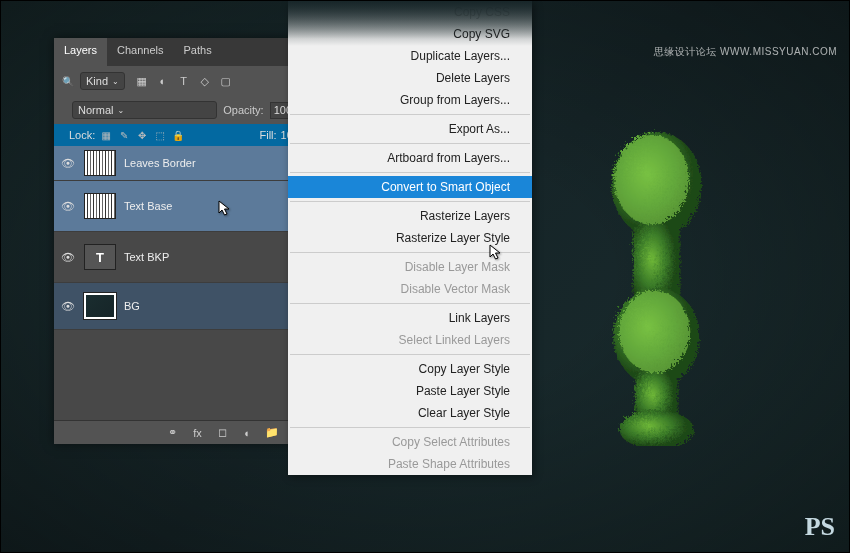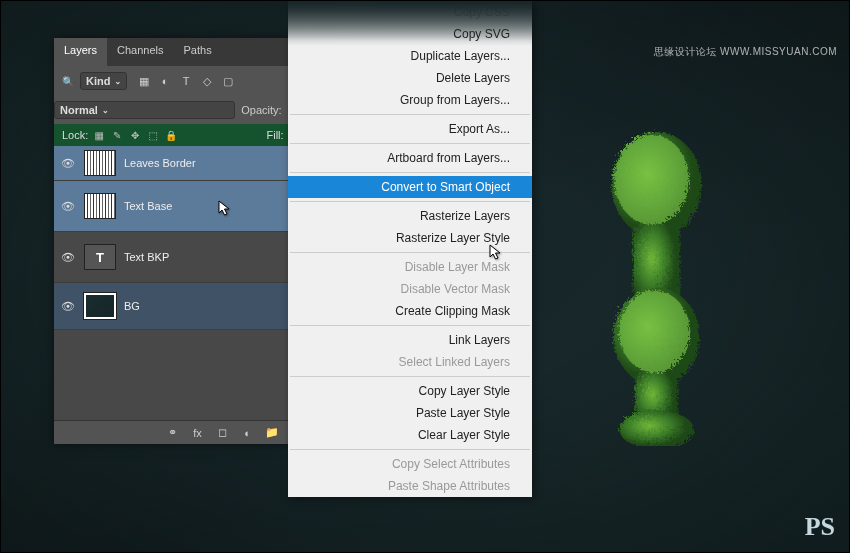--- a/index.html
+++ b/index.html
@@ -9,30 +9,30 @@
 .leaves { position: absolute; right: 145px; top: 125px; width: 98px; height: 320px; z-index: 1; }
 .leaf-shape { width: 100%; height: 100%; }
 
 .panel { position: absolute; left: 53px; top: 37px; width: 282px; background: #535353; z-index: 2; box-shadow: 0 0 10px rgba(0,0,0,0.5); }
 .tabs { display: flex; background: #383838; height: 28px; }
 .tab { padding: 6px 10px; font-size: 11px; color: #ccc; cursor: pointer; }
 .tab.active { background: #535353; color: #fff; }
 
 .filter-row { display: flex; align-items: center; padding: 6px 8px; gap: 4px; }
 .filter-row .icon { width: 14px; height: 14px; display: flex; align-items: center; justify-content: center; color: #ddd; font-size: 10px; }
-.dropdown { display: flex; align-items: center; background: #444; border: 1px solid #333; border-radius: 3px; padding: 2px 5px; font-size: 11px; color: #ddd; gap: 4px; font-weight: bold; }
+.dropdown { display: flex; align-items: center; background: #444; border: 1px solid #333; border-radius: 3px; padding: 2px 5px; font-size: 11px; color: #ddd; gap: 4px; }
 .dropdown .chev { font-size: 8px; }
 .type-icons { display: flex; gap: 7px; margin-left: 6px; }
 .type-icons span { width: 14px; height: 14px; display: flex; align-items: center; justify-content: center; color: #ccc; font-size: 11px; }
 
-.blend-row { display: flex; align-items: center; padding: 5px 0; gap: 6px; font-size: 11px; color: #ddd; }
+.blend-row { display: flex; align-items: center; padding: 5px 18px; gap: 6px; font-size: 11px; color: #ddd; }
 .blend-row .pct { display: flex; align-items: center; background: #444; border: 1px solid #333; padding: 1px 3px; gap: 3px; }
 .blend-row .label { color: #ccc; }
 
-.lock-row { display: flex; align-items: center; padding: 4px 8px; gap: 4px; font-size: 11px; color: #ddd; background: #14532d; }
+.lock-row { display: flex; align-items: center; padding: 4px 15px; gap: 4px; font-size: 11px; color: #ddd; background: #0369a1; }
 .lock-row .icon { width: 14px; height: 14px; display: flex; align-items: center; justify-content: center; color: #bbb; font-size: 10px; }
 
 .layers { background: #484848; }
 .layer { display: flex; align-items: center; padding: 4px 6px; gap: 8px; font-size: 11px; color: #eee; border-bottom: 1px solid #3d3d3d; }
 .layer.sel { background: #5c7a9a; }
 .eye { width: 16px; height: 16px; display: flex; align-items: center; justify-content: center; color: #ddd; }
 .thumb { width: 32px; height: 26px; background: #ccc; border: 1px solid #222; display: flex; align-items: center; justify-content: center; font-size: 7px; overflow: hidden; }
 .thumb.text { background: #555; font-weight: bold; font-size: 13px; color: #fff; }
 .thumb.bg { background: linear-gradient(135deg, #1a2d2f, #162528); border: 2px solid #fff; outline: 1px solid #222; }
 .thumb-pattern { background: repeating-linear-gradient(90deg, #fff 0px, #fff 2px, #333 2px, #333 3px, #fff 3px, #fff 5px, #666 5px, #666 6px); width: 100%; height: 100%; }
@@ -184,21 +184,20 @@
   <div class="menu-sep"></div>
   <div class="menu-item">Artboard from Layers...</div>
   <div class="menu-sep"></div>
   <div class="menu-item highlight">Convert to Smart Object</div>
   <div class="menu-sep"></div>
   <div class="menu-item">Rasterize Layers</div>
   <div class="menu-item">Rasterize Layer Style</div>
   <div class="menu-sep"></div>
   <div class="menu-item disabled">Disable Layer Mask</div>
   <div class="menu-item disabled">Disable Vector Mask</div>
-  <div class="menu-item">Create Clipping Mask</div>
   <div class="menu-sep"></div>
   <div class="menu-item">Link Layers</div>
   <div class="menu-item disabled">Select Linked Layers</div>
   <div class="menu-sep"></div>
   <div class="menu-item">Copy Layer Style</div>
   <div class="menu-item">Paste Layer Style</div>
   <div class="menu-item">Clear Layer Style</div>
   <div class="menu-sep"></div>
   <div class="menu-item disabled">Copy Select Attributes</div>
   <div class="menu-item disabled">Paste Shape Attributes</div>

